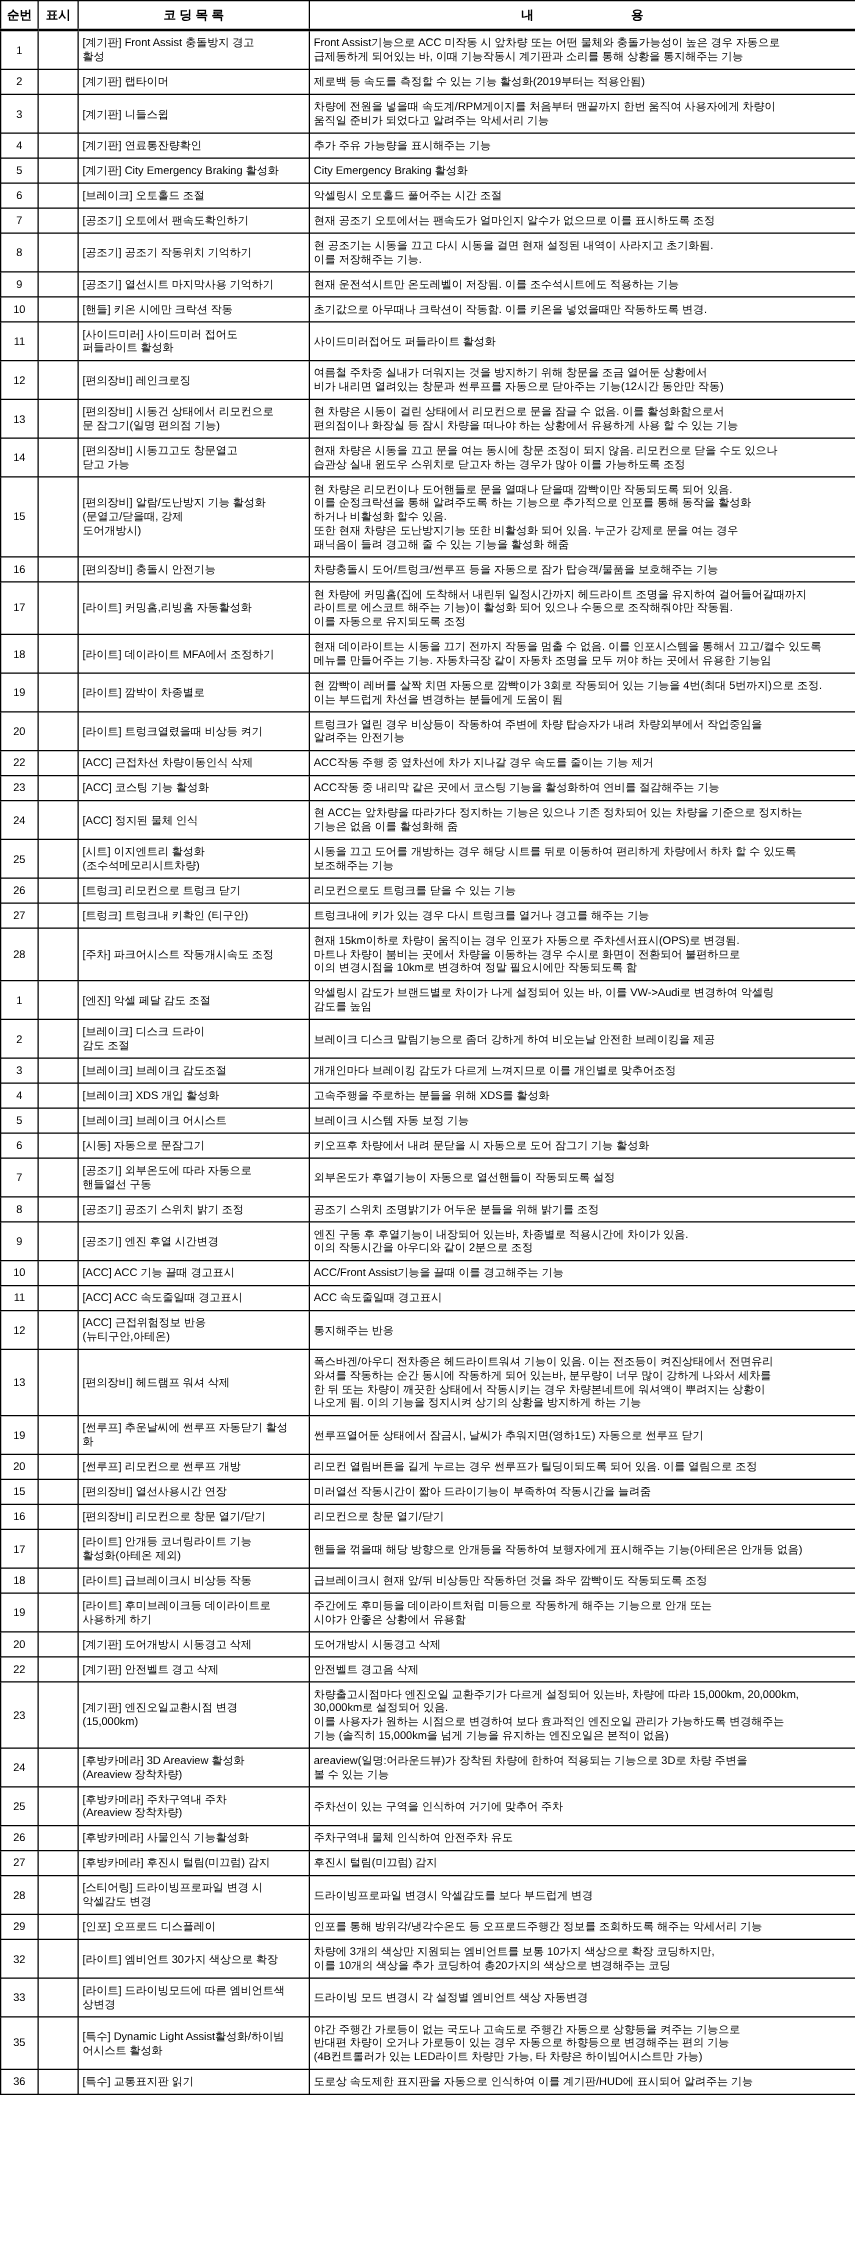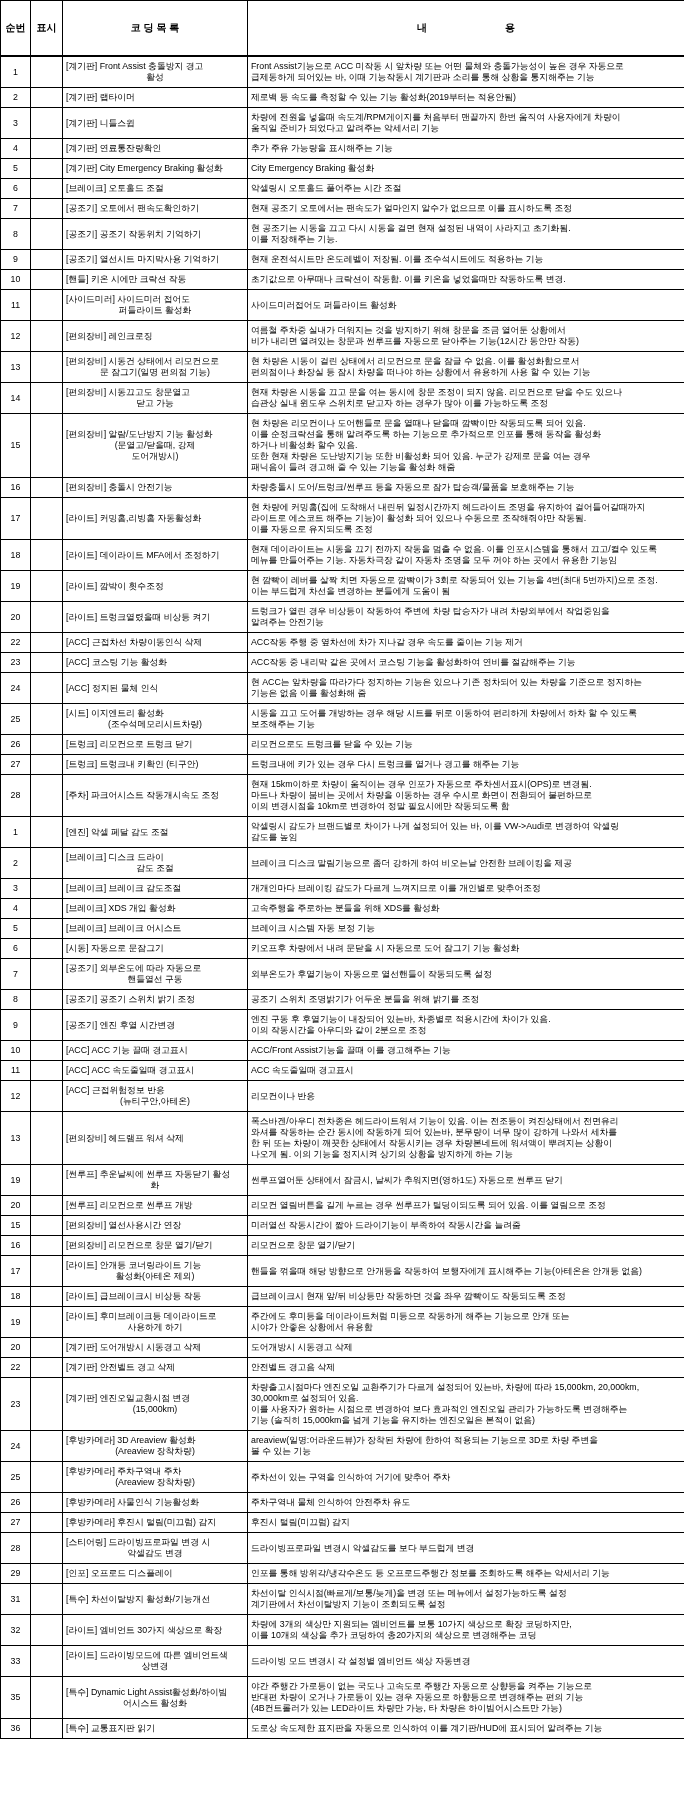--- a/index.html
+++ b/index.html
@@ -4,33 +4,33 @@
 <style>
   html,body{margin:0;padding:0;background:#ffffff;}
   body{width:684px;font-family:"Liberation Sans","DejaVu Sans",sans-serif;color:#000;}
   table.coding{border-collapse:collapse;width:684px;table-layout:fixed;background:#fff;}
   table.coding col.c-no{width:30px;}
   table.coding col.c-mark{width:32px;}
   table.coding col.c-item{width:185px;}
   table.coding col.c-desc{width:437px;}
   table.coding th{
     border:1px solid #000;border-bottom:2px solid #000;
-    font-size:10px;font-weight:bold;padding:20px 1px;
+    font-size:10px;font-weight:bold;padding:4px 1px;
     text-align:center;white-space:pre;overflow:hidden;
   }
   table.coding td{
     border:1px solid #000;
     font-size:8.8px;line-height:11px;
     padding:4px 3px;vertical-align:middle;
     word-break:break-all;overflow:hidden;
   }
   td.col-no{text-align:center;font-size:9px;}
   td.col-mark{}
   td.col-item .item-line-first{text-align:left;}
-  td.col-item .item-line-rest{text-align:center;}
+  td.col-item .item-line-rest{text-align:left;}
   td.col-desc{white-space:pre-line;text-align:left;}
 </style>
 </head>
 <body>
 
 <table class="coding">
   <colgroup>
     <col class="c-no">
       <col class="c-mark">
       <col class="c-item">
@@ -205,21 +205,21 @@
         <td class="col-item">
           <div class="item-line-first">[라이트] 데이라이트 MFA에서 조정하기</div>
         </td>
         <td class="col-desc">현재 데이라이트는 시동을 끄기 전까지 작동을 멈출 수 없음. 이를 인포시스템을 통해서 끄고/켤수 있도록
 메뉴를 만들어주는 기능. 자동차극장 같이 자동차 조명을 모두 꺼야 하는 곳에서 유용한 기능임</td>
       </tr>
       <tr>
         <td class="col-no">19</td>
         <td class="col-mark"></td>
         <td class="col-item">
-          <div class="item-line-first">[라이트] 깜박이 횟수조정</div>
+          <div class="item-line-first">[라이트] 깜박이 차종별로</div>
         </td>
         <td class="col-desc">현 깜빡이 레버를 살짝 치면 자동으로 깜빡이가 3회로 작동되어 있는 기능을 4번(최대 5번까지)으로 조정.
 이는 부드럽게 차선을 변경하는 분들에게 도움이 됨</td>
       </tr>
       <tr>
         <td class="col-no">20</td>
         <td class="col-mark"></td>
         <td class="col-item">
           <div class="item-line-first">[라이트] 트렁크열렸을때 비상등 켜기</div>
         </td>
@@ -379,21 +379,21 @@
         </td>
         <td class="col-desc">ACC 속도줄일때 경고표시</td>
       </tr>
       <tr>
         <td class="col-no">12</td>
         <td class="col-mark"></td>
         <td class="col-item">
           <div class="item-line-first">[ACC] 근접위험정보 반응</div>
           <div class="item-line-rest">(뉴티구안,아테온)</div>
         </td>
-        <td class="col-desc">리모컨이나 반응</td>
+        <td class="col-desc">통지해주는 반응</td>
       </tr>
       <tr>
         <td class="col-no">13</td>
         <td class="col-mark"></td>
         <td class="col-item">
           <div class="item-line-first">[편의장비] 헤드램프 워셔 삭제</div>
         </td>
         <td class="col-desc">폭스바겐/아우디 전차종은 헤드라이트워셔 기능이 있음. 이는 전조등이 켜진상태에서 전면유리
 와셔를 작동하는 순간 동시에 작동하게 되어 있는바, 분무량이 너무 많이 강하게 나와서 세차를
 한 뒤 또는 차량이 깨끗한 상태에서 작동시키는 경우 차량본네트에 워셔액이 뿌려지는 상황이
@@ -533,29 +533,20 @@
       </tr>
       <tr>
         <td class="col-no">29</td>
         <td class="col-mark"></td>
         <td class="col-item">
           <div class="item-line-first">[인포] 오프로드 디스플레이</div>
         </td>
         <td class="col-desc">인포를 통해 방위각/냉각수온도 등 오프로드주행간 정보를 조회하도록 해주는 악세서리 기능</td>
       </tr>
       <tr>
-        <td class="col-no">31</td>
-        <td class="col-mark"></td>
-        <td class="col-item">
-          <div class="item-line-first">[특수] 차선이탈방지 활성화/기능개선</div>
-        </td>
-        <td class="col-desc">차선이탈 인식시점(빠르게/보통/늦게)을 변경 또는 메뉴에서 설정가능하도록 설정
-계기판에서 차선이탈방지 기능이 조회되도록 설정</td>
-      </tr>
-      <tr>
         <td class="col-no">32</td>
         <td class="col-mark"></td>
         <td class="col-item">
           <div class="item-line-first">[라이트] 엠비언트 30가지 색상으로 확장</div>
         </td>
         <td class="col-desc">차량에 3개의 색상만 지원되는 엠비언트를 보통 10가지 색상으로 확장 코딩하지만,
 이를 10개의 색상을 추가 코딩하여 총20가지의 색상으로 변경해주는 코딩</td>
       </tr>
       <tr>
         <td class="col-no">33</td>

